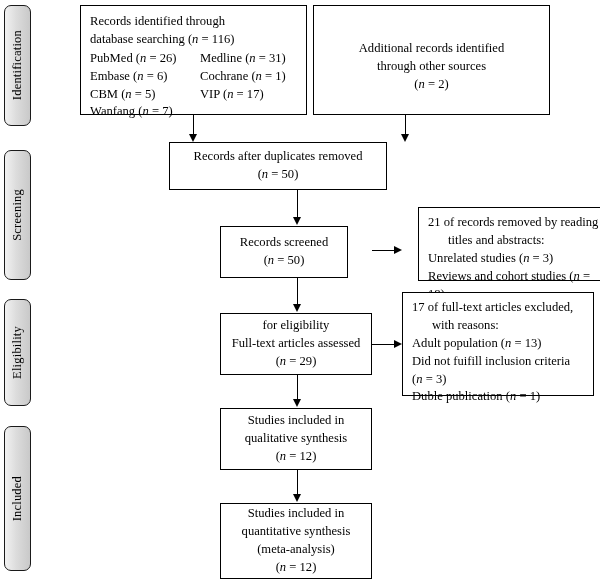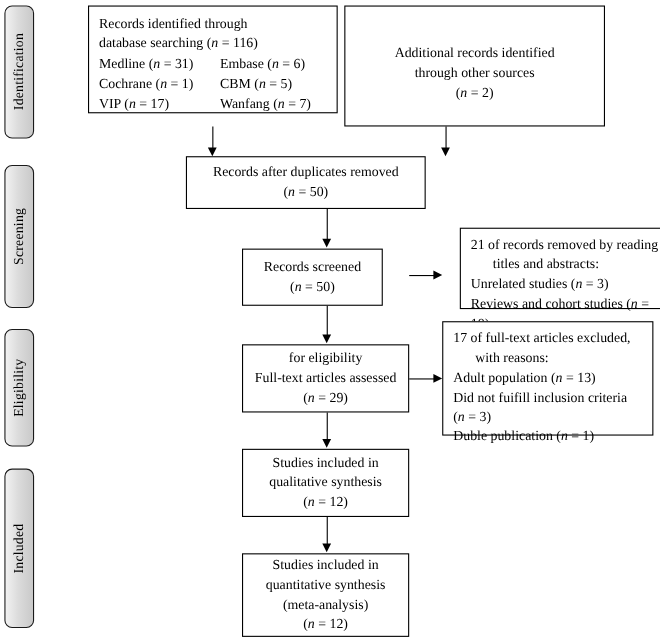--- a/index.html
+++ b/index.html
@@ -112,27 +112,28 @@
   <div class="stage-bar" style="left:4px; top:150px; height:130px;">
     <span>Screening</span>
   </div>
   <div class="stage-bar" style="left:4px; top:299px; height:107px;">
     <span>Eligibility</span>
   </div>
   <div class="stage-bar" style="left:4px; top:426px; height:145px;">
     <span>Included</span>
   </div>
 
-  <div class="box left-text" style="left:80px; top:5px; width:227px; height:98px;">
+  <div class="box left-text" style="left:80px; top:5px; width:227px; height:110px;">
     <div class="inner" style="top:7px;">
       <div>Records identified through</div>
       <div>
         <span>database searching (</span><span class="ital">n</span><span> = 116)</span>
       </div>
       <div class="src-grid">
+        <div><span>PubMed</span> (<span class="ital">n</span><span> = 26)</span></div>
         <div><span>Medline</span> (<span class="ital">n</span><span> = 31)</span></div>
         <div><span>Embase</span> (<span class="ital">n</span><span> = 6)</span></div>
         <div><span>Cochrane</span> (<span class="ital">n</span><span> = 1)</span></div>
         <div><span>CBM</span> (<span class="ital">n</span><span> = 5)</span></div>
         <div><span>VIP</span> (<span class="ital">n</span><span> = 17)</span></div>
         <div><span>Wanfang</span> (<span class="ital">n</span><span> = 7)</span></div>
       </div>
     </div>
   </div>
 

